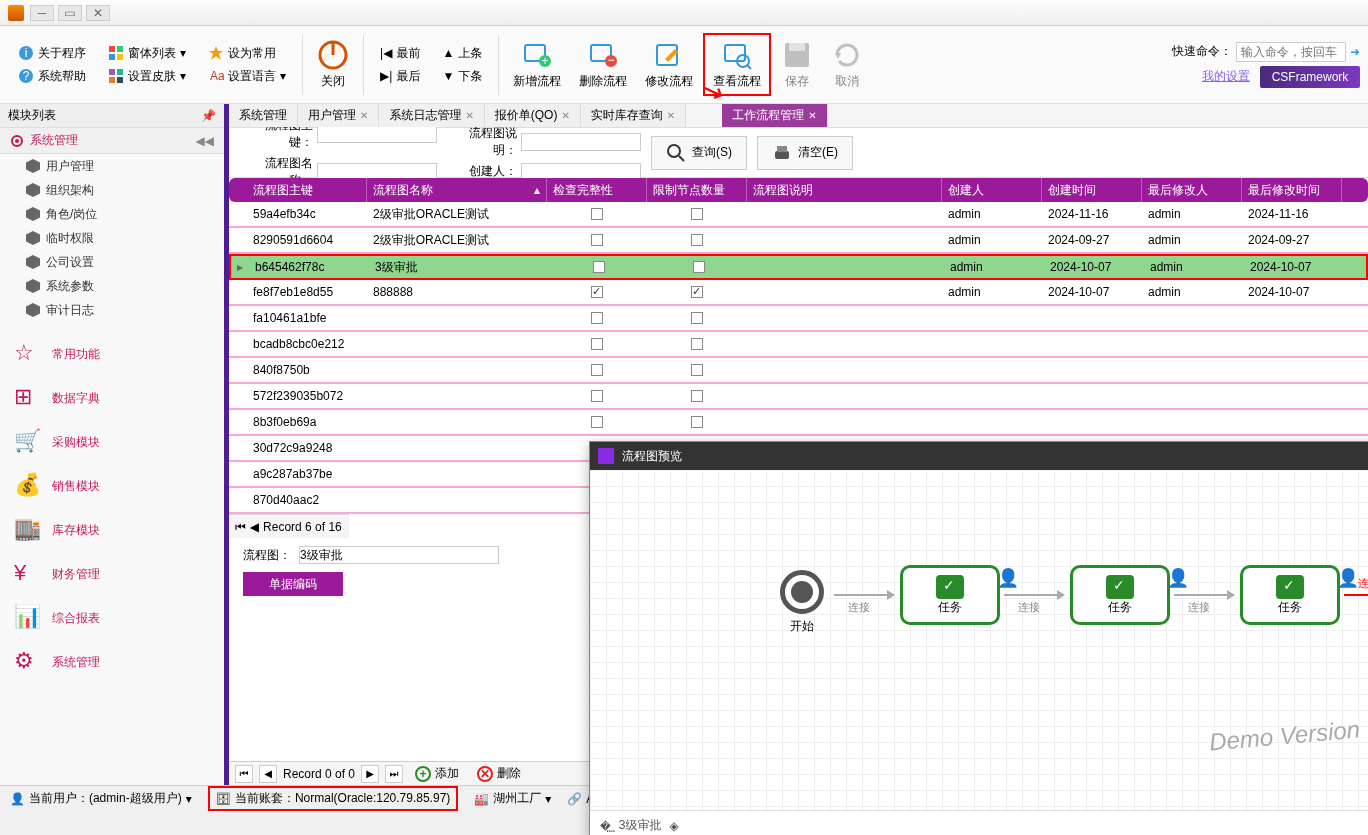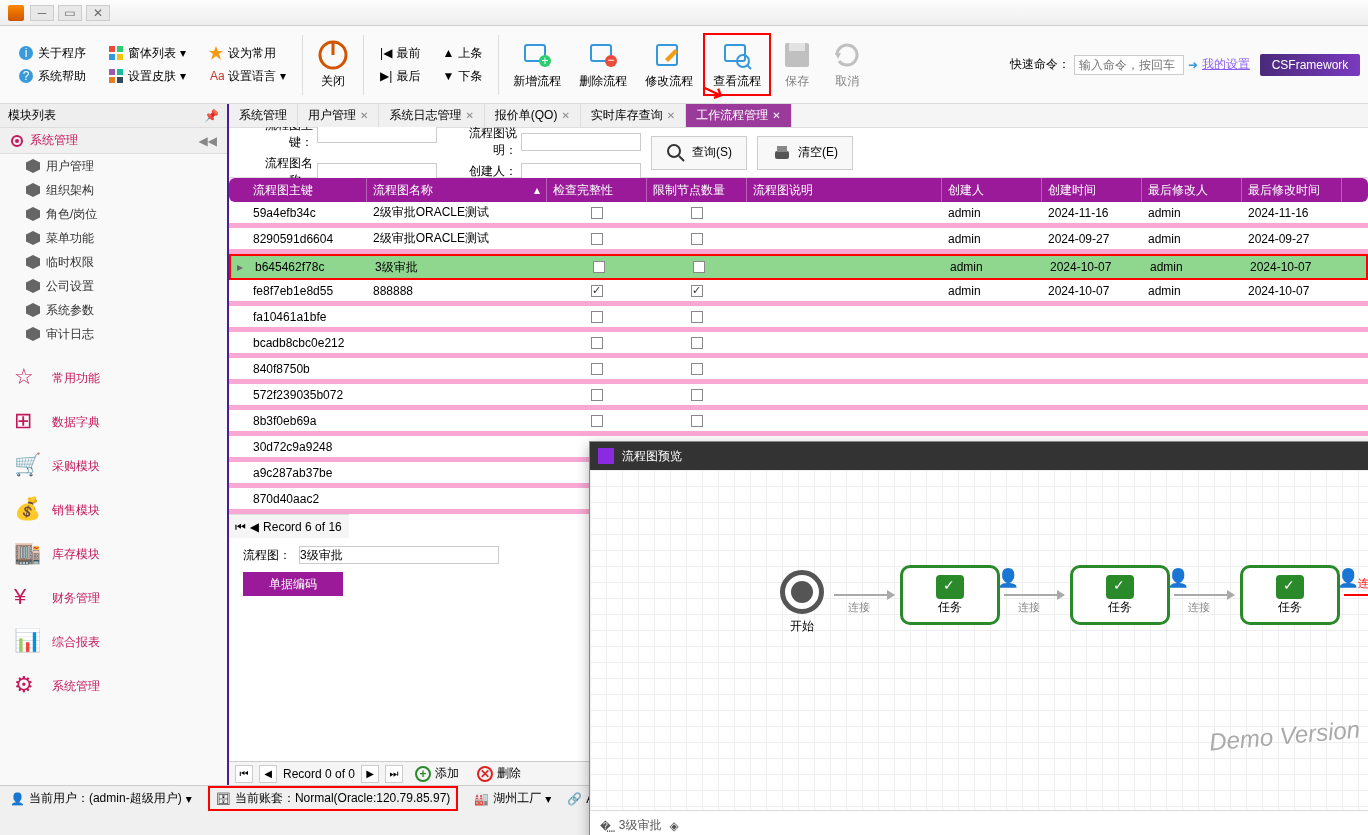--- a/index.html
+++ b/index.html
@@ -19,47 +19,47 @@
 .rb-big-icon { width:32px; height:32px; }
 .highlighted-btn { border:2px solid #f00; }
 .arrow-red { position:absolute; color:#f00; font-size:28px; left:700px; top:74px; transform:rotate(-20deg); pointer-events:none; }
 
 .quick-cmd { margin-left:auto; display:flex; align-items:center; gap:6px; }
 .quick-input { width:110px; height:20px; border:1px solid #ccc; padding:4px 4px; }
 .quick-link { color:#8b5cf6; text-decoration:underline; cursor:pointer; }
 .csf-badge { width:100px; height:22px; background:linear-gradient(90deg,#4a2a7a,#7a3abf); color:#fff; display:flex; align-items:center; justify-content:center; border-radius:2px; }
 
 .main { display:flex; height:681px; }
-.sidebar { width:229px; background:#f9f9f9; border-right:2px solid #4c1d95; display:flex; flex-direction:column; }
+.sidebar { width:229px; background:#f9f9f9; border-right:5px solid #4c1d95; display:flex; flex-direction:column; }
 .sidebar-hdr { height:24px; background:#eee; border-bottom:1px solid #ddd; display:flex; align-items:center; padding:0 8px; }
 .pin-icon { margin-left:auto; color:#888; cursor:pointer; }
 .side-cat { height:26px; background:#f0f0f0; border-bottom:1px solid #ddd; display:flex; align-items:center; padding:0 10px; gap:6px; color:#c2185b; cursor:pointer; }
 .side-item { height:24px; display:flex; align-items:center; padding:0 10px 0 26px; gap:6px; cursor:pointer; color:#333; }
 .cube-icon { width:14px; height:14px; background:#666; clip-path:polygon(50% 0,100% 25%,100% 75%,50% 100%,0 75%,0 25%); }
 .side-big { height:44px; display:flex; align-items:center; padding:0 14px; gap:10px; cursor:pointer; color:#c2185b; }
 .side-big-icon { width:28px; height:28px; }
 
 .content { flex:1; display:flex; flex-direction:column; background:#fff; position:relative; }
 .tabs { height:24px; background:#f5f5f5; border-bottom:1px solid #ddd; display:flex; }
 .tab { padding:0 10px; display:flex; align-items:center; gap:4px; border-right:1px solid #ddd; background:#f0f0f0; cursor:pointer; position:relative; }
-.tab.active { background:#9a3a9a; color:#fff; }
+.tab.active { background:#9a3a9a; color:#fff;margin-left:36px; }
 .tab-x { color:#888; cursor:pointer; font-size:10px; }
 .tab.active .tab-x { color:#fff; }
 
 .search-bar { height:50px; padding:6px 14px; display:flex; gap:10px; align-items:center; border-bottom:1px solid #ddd; }
 .sb-col { display:flex; flex-direction:column; gap:4px; }
 .sb-row { display:flex; align-items:center; gap:4px; }
 .sb-label { width:70px; text-align:right; }
 .sb-input { width:120px; height:18px; border:1px solid #ccc; }
 .sb-btn { height:34px; padding:0 14px; border:1px solid #ccc; background:#f8f8f8; display:flex; align-items:center; gap:6px; cursor:pointer; }
 
 .grid { flex:0 0 auto; }
 .grid-hdr { height:24px; background:#9a1a9a; color:#fff; display:flex;border-radius:6px; }
 .gh { padding:0 6px; display:flex; align-items:center; border-right:1px solid rgba(255,255,255,0.3); }
-.grid-row { height:26px; display:flex; border-bottom:5px solid #f9a8d4; background:#fff; }
+.grid-row { height:26px; display:flex; border-bottom:2px solid #f9a8d4; background:#fff; }
 .grid-row.sel { background:#8fd68f; border:2px solid #f00; }
 .gc { padding:0 6px; display:flex; align-items:center; overflow:hidden; white-space:nowrap; }
 .gc.chk { justify-content:center; }
 .chkbox { width:12px; height:12px; border:1px solid #888; background:#fff; display:inline-block; position:relative; }
 .chkbox.checked::after { content:"✓"; position:absolute; top:-2px; left:0; color:#333; font-size:11px; }
 .row-ind { width:18px; display:flex; align-items:center; justify-content:center; color:#666; }
 
 .col1{width:120px}.col2{width:180px}.col3{width:100px}.col4{width:100px}.col5{width:195px}.col6{width:100px}.col7{width:100px}.col8{width:100px}.col9{width:100px}
 
 .preview-panel { position:absolute; top:337px; left:360px; width:972px; height:400px; background:#fff; border:1px solid #888; box-shadow:0 4px 12px rgba(0,0,0,0.3); }
@@ -222,21 +222,21 @@
     </div>
   <div class="rb-big" style="opacity:0.5">
       <svg class="rb-big-icon" viewBox="0 0 32 32">
         <path d="M6 16 A10 10 0 1 1 8 22" fill="none" stroke="#888" stroke-width="3"></path>
         <polygon points="4,14 10,14 7,20" fill="#888"></polygon>
       </svg>
       <span>取消</span>
     </div>
 
   <div class="quick-cmd">
-    <div style="display:flex;flex-direction:row;gap:4px">
+    <div style="display:flex;flex-direction:column;align-items:flex-end;gap:4px">
       <div style="display:flex;align-items:center;gap:4px">
         <span>快速命令：</span>
         <input class="quick-input" placeholder="输入命令，按回车" style="">
         <span style="color:#3498db">➜</span>
       </div>
       <div style="display:flex;gap:10px;align-items:center">
         <span class="quick-link">我的设置</span>
         <span class="csf-badge">CSFramework</span>
       </div>
     </div>
@@ -264,24 +264,20 @@
           <span class="cube-icon"></span>
           <span>用户管理</span>
         </div>
         <div class="side-item">
           <span class="cube-icon"></span>
           <span>组织架构</span>
         </div>
         <div class="side-item">
           <span class="cube-icon"></span>
           <span>角色/岗位</span>
-        </div>
-        <div class="side-item">
-          <span class="cube-icon"></span>
-          <span>菜单功能</span>
         </div>
         <div class="side-item">
           <span class="cube-icon"></span>
           <span>临时权限</span>
         </div>
         <div class="side-item">
           <span class="cube-icon"></span>
           <span>公司设置</span>
         </div>
         <div class="side-item">

